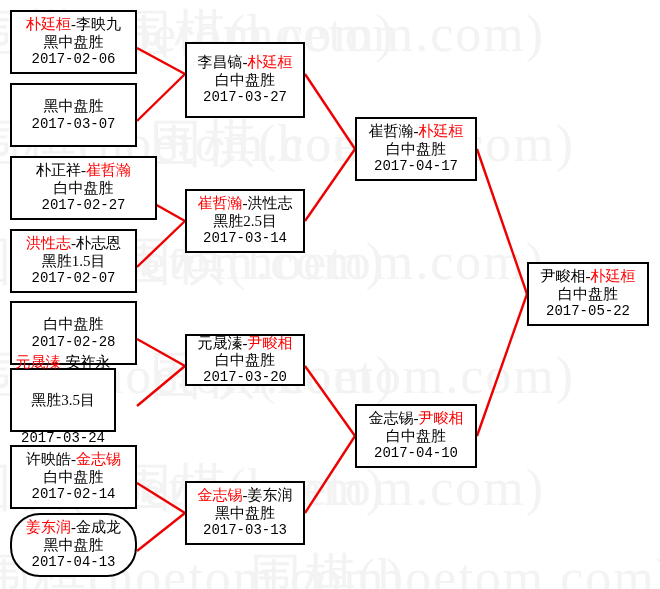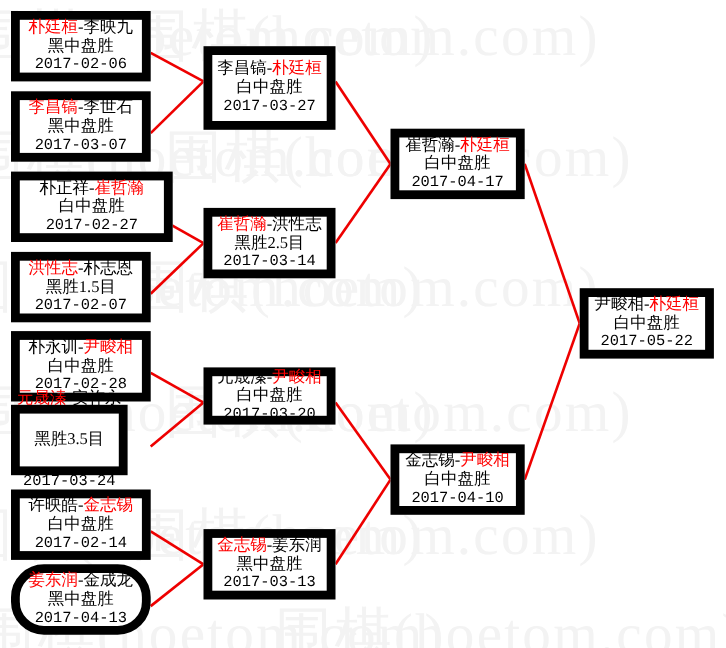--- a/index.html
+++ b/index.html
@@ -52,21 +52,21 @@
     z-index: 1;
     pointer-events: none;
   }
 
   
   .match {
     position: absolute;
     z-index: 2;
     box-sizing: border-box;
     background: #ffffff;
-    border: 8px solid #ec4899;
+    border: 2px solid #ec4899;
     display: flex;
     flex-direction: column;
     align-items: center;
     justify-content: center;
     text-align: center;
     line-height: 1.16;
     color: #000000;
   }
   .line-players {
     font-size: 15px;
@@ -128,36 +128,34 @@
       <line x1="477" y1="436" x2="527" y2="294" stroke="#ee0000" stroke-width="2.4"></line>
     </svg>
 
   <div id="boxes">
       <div class="match" style="left: 10px; top: 10px; width: 127px; height: 64px; border-color: rgb(0, 0, 0);">
         <div class="line-players"><span class="pname win" style="color: rgb(255, 0, 0);">朴廷桓</span><span class="dash">-</span><span class="pname" style="color: rgb(0, 0, 0);">李映九</span></div>
         <div class="line-result">黑中盘胜</div>
         <div class="line-date">2017-02-06</div>
       </div>
       <div class="match" style="left: 10px; top: 83px; width: 127px; height: 64px; border-color: rgb(0, 0, 0);">
-        <div class="line-players"><span class="pname win" style="color: rgb(255, 0, 0);">李昌镐</span><span class="dash">-</span><span class="pname" style="color: rgb(0, 0, 0);">李世石</span></div>
         <div class="line-result">黑中盘胜</div>
         <div class="line-date">2017-03-07</div>
       </div>
       <div class="match" style="left: 10px; top: 156px; width: 147px; height: 64px; border-color: rgb(0, 0, 0);">
         <div class="line-players"><span class="pname" style="color: rgb(0, 0, 0);">朴正祥</span><span class="dash">-</span><span class="pname win" style="color: rgb(255, 0, 0);">崔哲瀚</span></div>
         <div class="line-result">白中盘胜</div>
         <div class="line-date">2017-02-27</div>
       </div>
       <div class="match" style="left: 10px; top: 229px; width: 127px; height: 64px; border-color: rgb(0, 0, 0);">
         <div class="line-players"><span class="pname win" style="color: rgb(255, 0, 0);">洪性志</span><span class="dash">-</span><span class="pname" style="color: rgb(0, 0, 0);">朴志恩</span></div>
         <div class="line-result">黑胜1.5目</div>
         <div class="line-date">2017-02-07</div>
       </div>
       <div class="match" style="left: 10px; top: 301px; width: 127px; height: 64px; border-color: rgb(0, 0, 0);">
-        <div class="line-players"><span class="pname" style="color: rgb(0, 0, 0);">朴永训</span><span class="dash">-</span><span class="pname win" style="color: rgb(255, 0, 0);">尹畯相</span></div>
         <div class="line-result">白中盘胜</div>
         <div class="line-date">2017-02-28</div>
       </div>
       <div class="match" style="left: 10px; top: 368px; width: 106px; height: 64px; border-color: rgb(0, 0, 0); gap: 21px;">
         <div class="line-players"><span class="pname win" style="color: rgb(255, 0, 0);">元晟溱</span><span class="dash">-</span><span class="pname" style="color: rgb(0, 0, 0);">安祚永</span></div>
         <div class="line-result">黑胜3.5目</div>
         <div class="line-date">2017-03-24</div>
       </div>
       <div class="match" style="left: 10px; top: 445px; width: 127px; height: 64px; border-color: rgb(0, 0, 0);">
         <div class="line-players"><span class="pname" style="color: rgb(0, 0, 0);">许映皓</span><span class="dash">-</span><span class="pname win" style="color: rgb(255, 0, 0);">金志锡</span></div>

